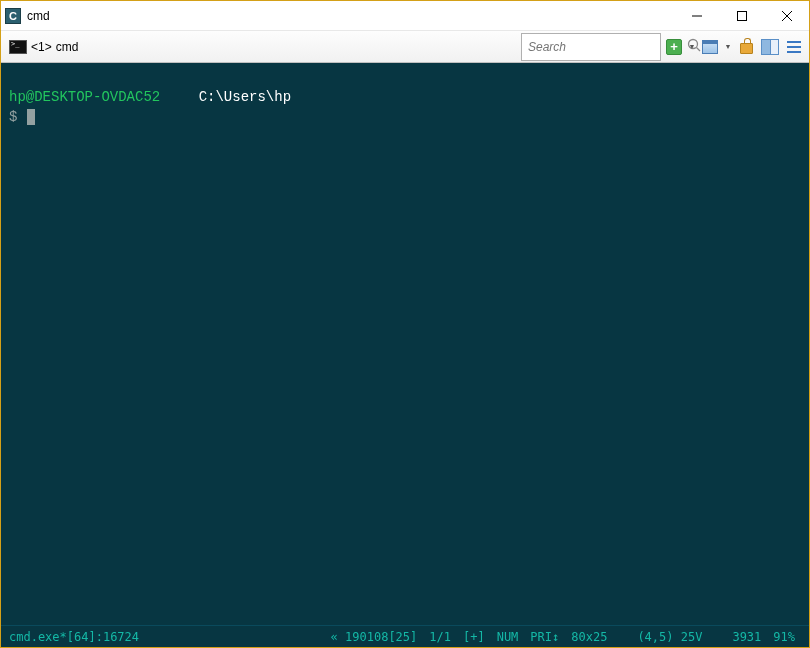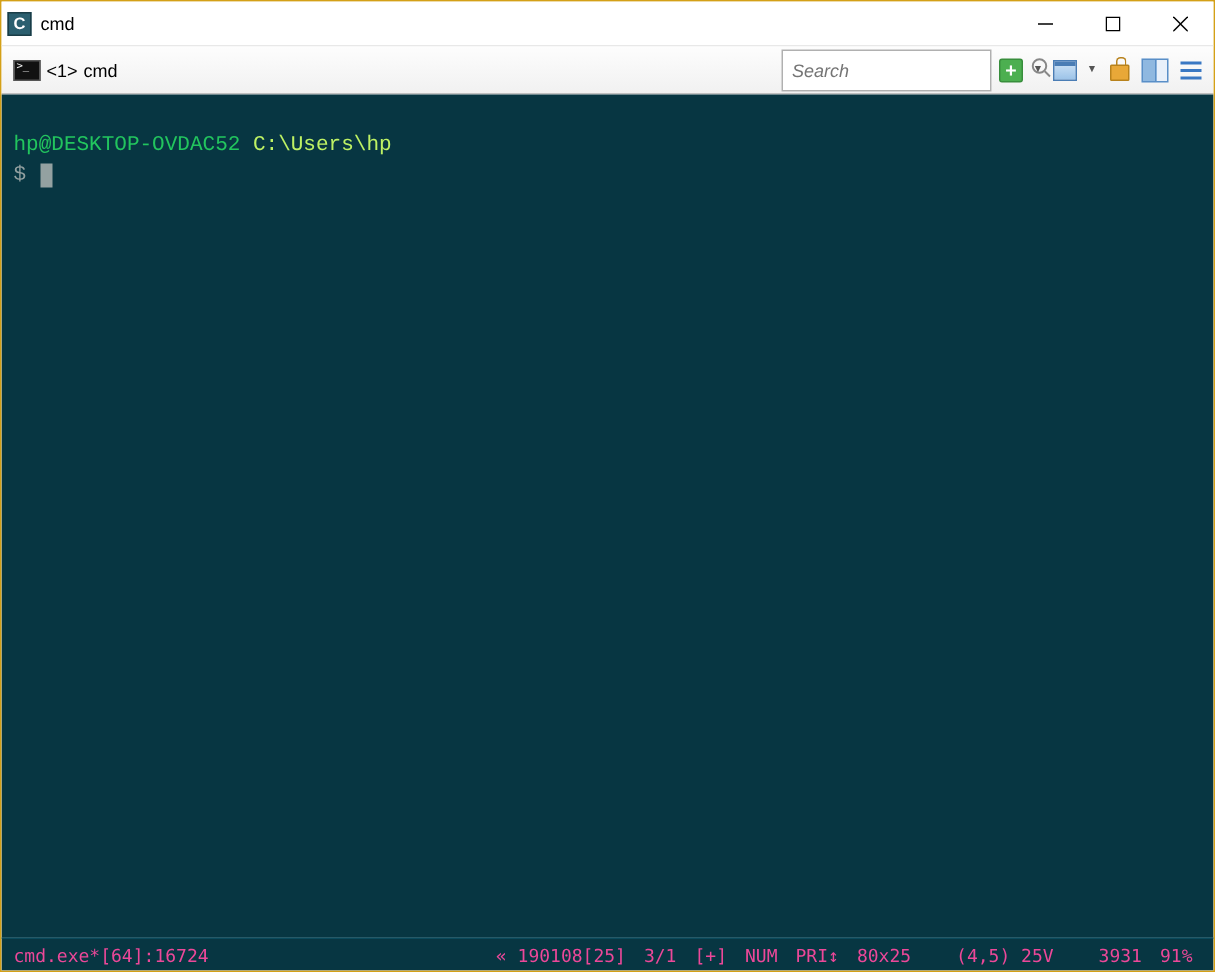--- a/index.html
+++ b/index.html
@@ -152,39 +152,39 @@
     background: #073642;
     padding: 24px 8px 8px 8px;
     font-family: Consolas, "Courier New", monospace;
     font-size: 14px;
     white-space: pre;
     line-height: 1.45;
     overflow: hidden;
     cursor: text;
   }
   .t-user { color: #22c55e; }
-  .t-path { color: #bef264; }
+  .t-path { color: #ffffff; margin-left: 30px; }
   .t-prompt { color: #93a1a1; }
   .cursor {
     display: inline-block;
     width: 8px; height: 16px;
     background: #93a1a1;
     vertical-align: text-bottom;
     margin-left: 1px;
   }
 
   .statusbar {
     height: 22px;
     background: #073642;
     border-top: 1px solid #0a4a5c;
     display: flex;
     align-items: center;
     font-family: Consolas, monospace;
     font-size: 12px;
-    color: #ec4899;
+    color: #14b8a6;
     padding: 0 8px;
   }
   .sb-left { flex: 0 0 auto; }
   .sb-gap { flex: 1; }
   .sb-seg { padding: 0 6px; }
 </style>
 </head>
 <body>
 
 <div class="titlebar">
@@ -254,21 +254,21 @@
 </div>
 
 <div class="terminal"><span class="t-user">hp@DESKTOP-OVDAC52</span> <span class="t-path">C:\Users\hp</span>
 <span class="t-prompt">$</span> <span class="cursor"></span>
 </div>
 
 <div class="statusbar">
   <span class="sb-left">cmd.exe*[64]:16724</span>
   <span class="sb-gap"></span>
   <span class="sb-seg">« 190108[25]</span>
-  <span class="sb-seg">3/1</span>
+  <span class="sb-seg">1/1</span>
   <span class="sb-seg">[+]</span>
   <span class="sb-seg">NUM</span>
   <span class="sb-seg">PRI↕</span>
   <span class="sb-seg">80x25</span>
   <span class="sb-seg" style="padding-left:24px">(4,5) 25V</span>
   <span class="sb-seg" style="padding-left:24px">3931</span>
   <span class="sb-seg">91%</span>
 </div>
 
 </body></html>

